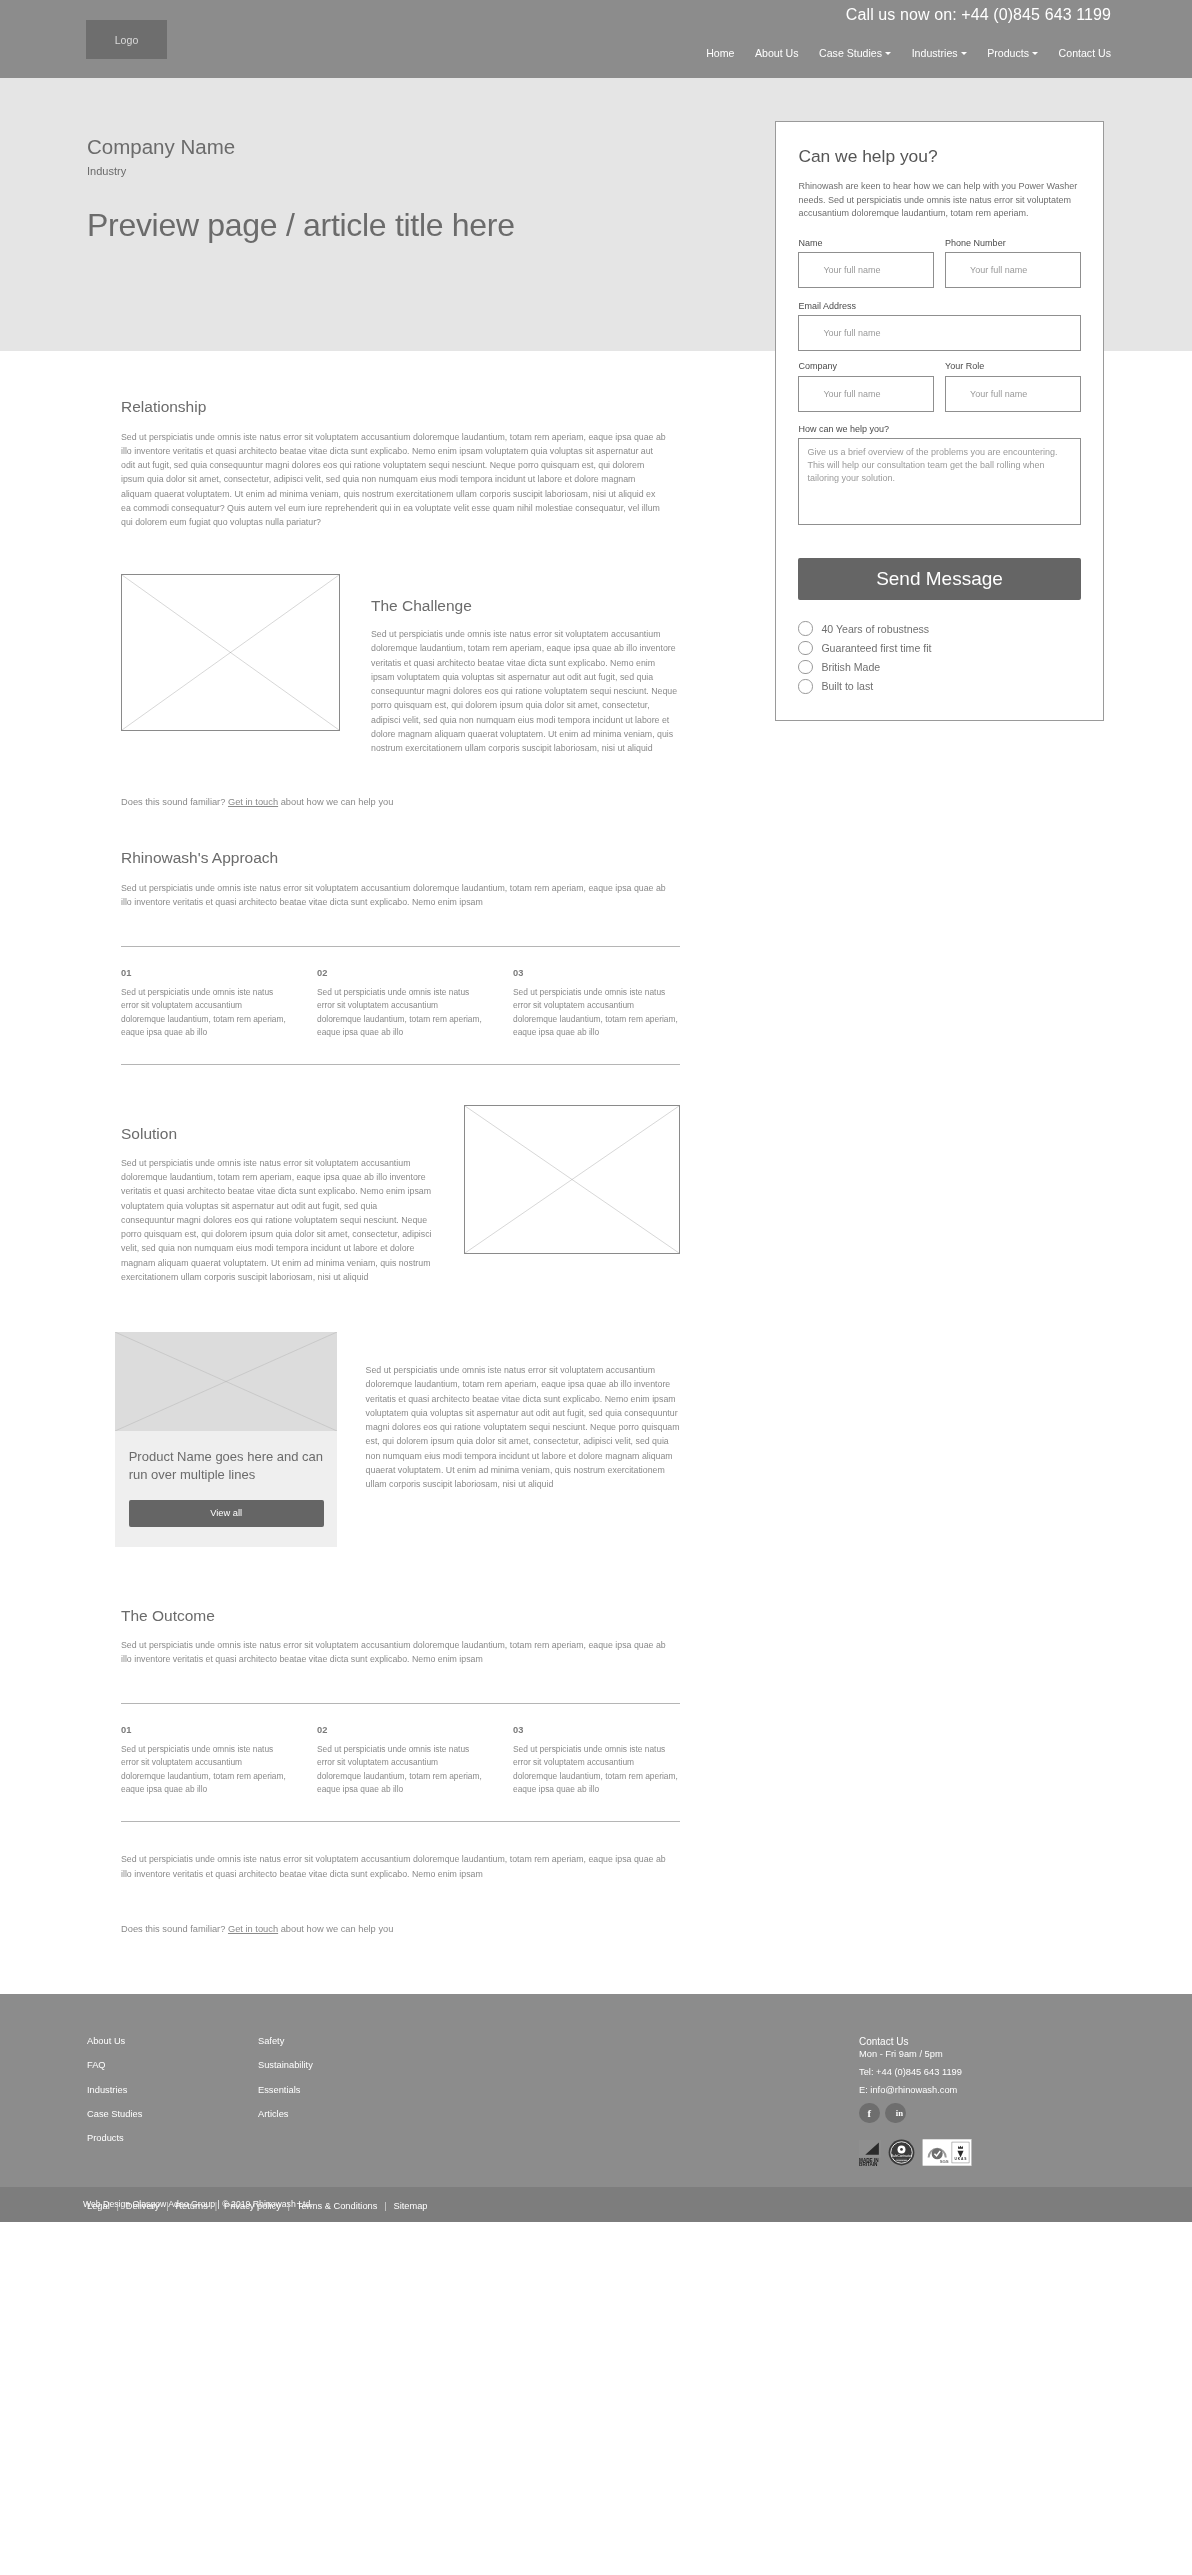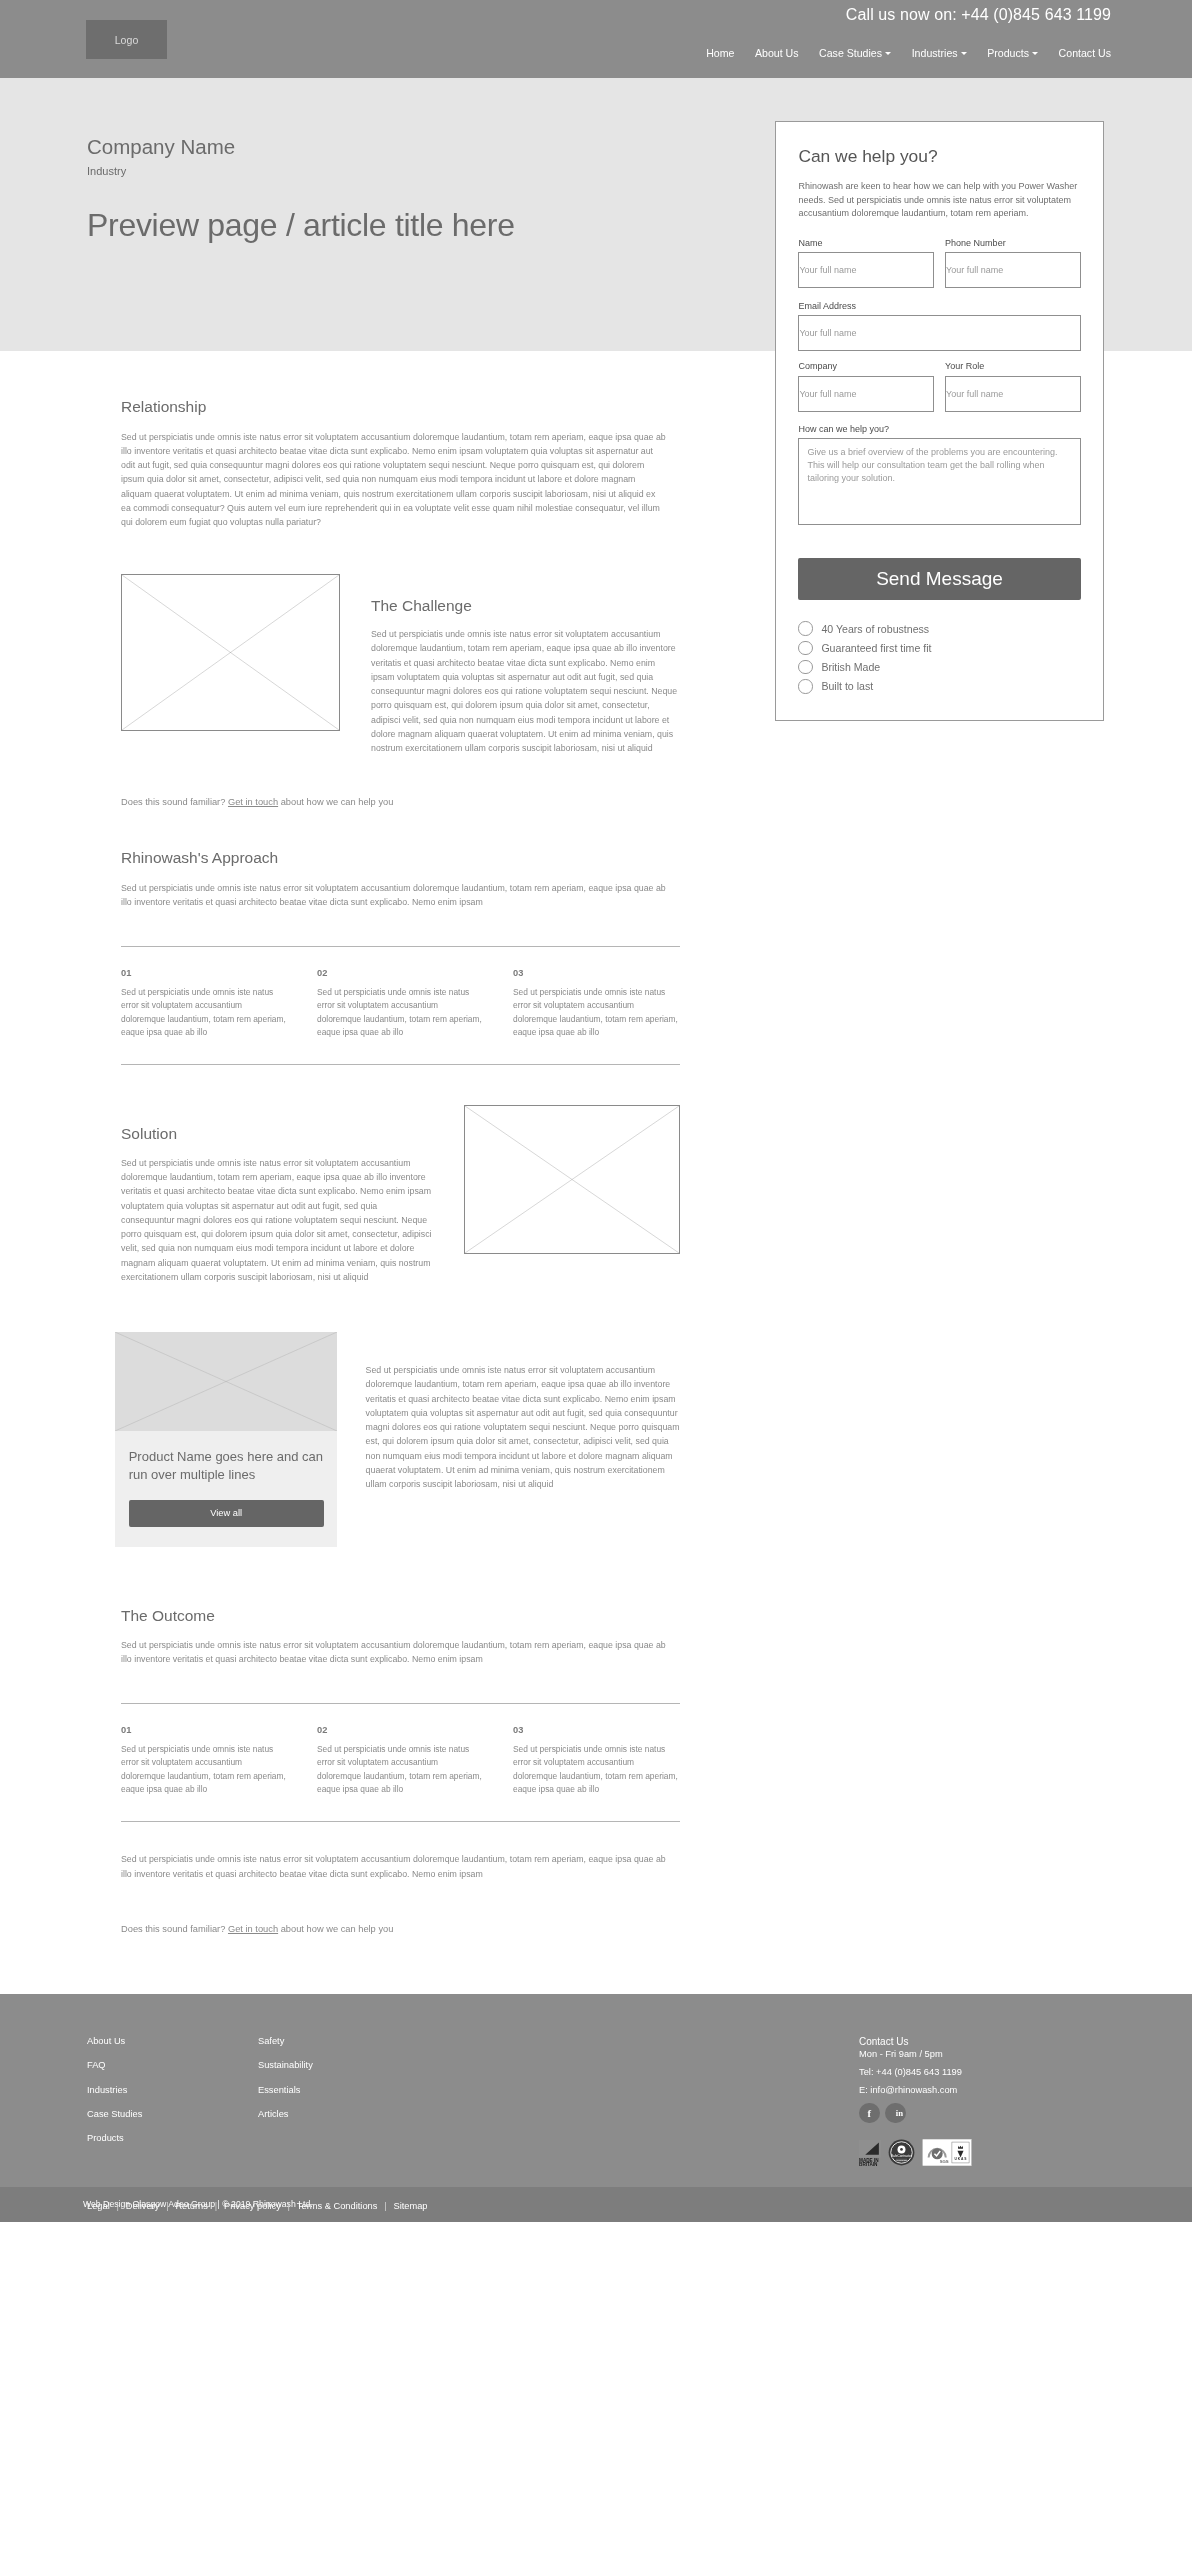--- a/index.html
+++ b/index.html
@@ -92,21 +92,21 @@
   .cc-field { flex: 1; margin-bottom: 10px; }
   .cc-label { font-size: 9px; color: #4a4a4a; margin-bottom: 4.3px; display: block; }
   .cc-input {
     width: 100%;
     height: 36px;
     border: 0.6px solid #8f8f8f;
     background: #fff;
     font-family: "Liberation Sans", sans-serif;
     font-size: 9px;
     color: #9a9a9a;
-    padding: 0 0;
+    padding: 0 24px;
     outline: none;
   }
   .cc-input::placeholder { color: #9a9a9a; }
   .cc-textarea {
     width: 100%;
     height: 87px;
     border: 0.6px solid #8f8f8f;
     background: #fff;
     font-family: "Liberation Sans", sans-serif;
     font-size: 9px;

